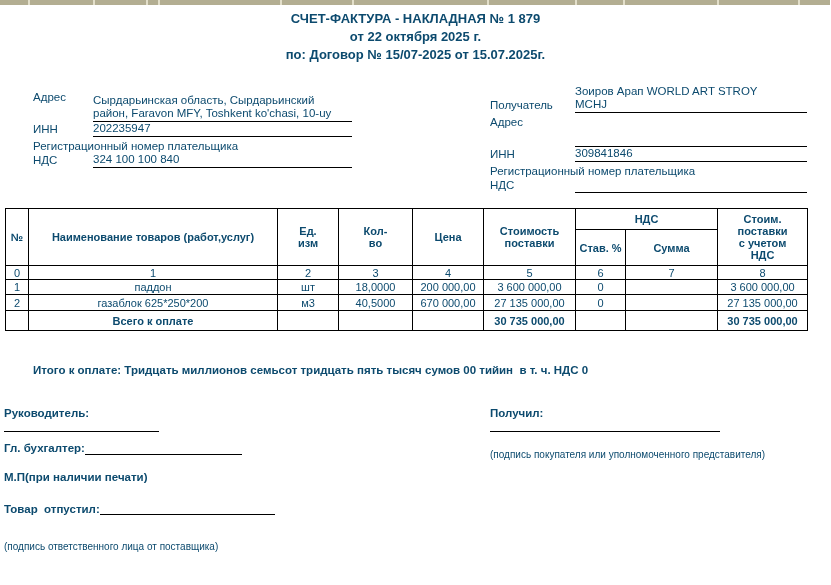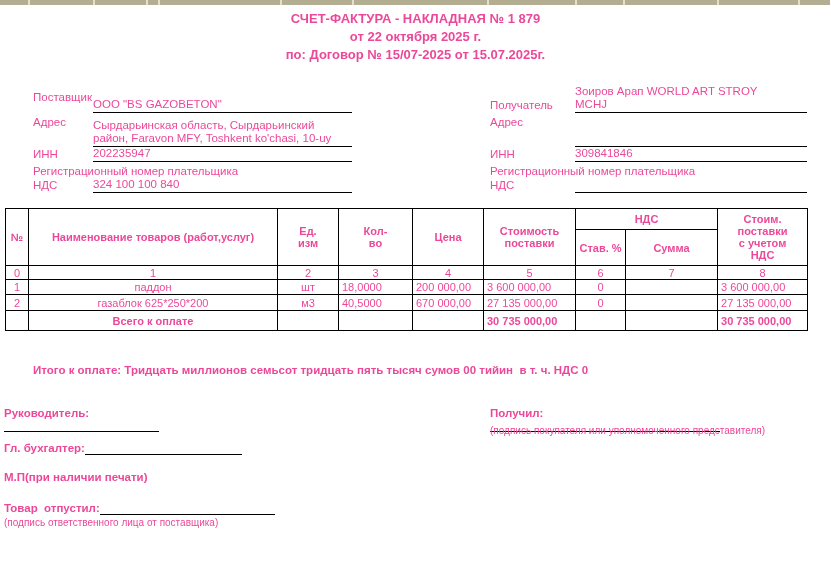--- a/index.html
+++ b/index.html
@@ -1,19 +1,19 @@
 <!DOCTYPE html>
 <html><head>
 <meta charset="utf-8">
 <style>
   * { box-sizing: border-box; margin: 0; padding: 0; }
   html,body { background: #fff; }
   .page {
     position: relative; width: 831px; height: 585px;
-    background: #ffffff; color: #ec4899;
+    background: #ffffff; color: #0c4a6e;
     font-family: "Liberation Sans", "DejaVu Sans", sans-serif;
     overflow: hidden;
   }
   
   .col-strip { position: absolute; left: 0; top: 0; width: 830px; height: 5px; background: #b3ae92; }
   .col-strip .sep { position: absolute; top: 0; width: 2px; height: 5px; background: #e3dfca; }
 
   .title-block { position: absolute; left: 0; top: 10px; width: 831px; text-align: center;
     font-size: 13px; font-weight: bold; line-height: 18px; }
 
@@ -34,33 +34,33 @@
   .inv-table { position: absolute; left: 5px; top: 208px; width: 802px;
     border-collapse: collapse; table-layout: fixed; font-size: 11px; }
   .inv-table th, .inv-table td { border: 1px solid #000; padding: 0 3px;
     vertical-align: middle; overflow: hidden; }
   .inv-table th { font-weight: bold; text-align: center; white-space: pre-line;
     line-height: 12px; padding: 0 2px; }
   .tr-head1 { height: 21px; } .tr-head2 { height: 36px; }
   .tr-numbering td { height: 14px; text-align: center; line-height: 12px; }
   .tr-row1 td { height: 15px; } .tr-row2 td { height: 16px; }
   .tr-total td { height: 20px; font-weight: bold; }
-  .al { text-align: center; } .ar { text-align: left; } .ac { text-align: center; }
+  .al { text-align: center; } .ar { text-align: center; } .ac { text-align: center; }
 
   .amount-words { position: absolute; left: 33px; top: 364px;
     font-size: 11.5px; font-weight: bold; white-space: pre; }
 
   .sig { position: absolute; font-size: 11.5px; font-weight: bold; display: flex; white-space: pre; }
   .sig .line { border-bottom: 1px solid #000; height: 13px; flex: none; }
-  .sig-note { position: absolute; font-size: 10px; font-weight: normal; }
+  .sig-note { position: absolute; font-size: 10px; font-weight: normal; margin-top: 24px; }
 
   .sig-director   { left: 4px;  top: 407px; flex-direction: column; }
   .sig-accountant { left: 4px;  top: 442px; }
   .sig-stamp      { left: 4px;  top: 471px; }
-  .sig-released   { left: 4px;  top: 502px; }
+  .sig-released   { left: 4px;  top: 502px; align-items: center; }
   .note-released  { left: 4px;  top: 517px; }
   .sig-received   { left: 490px; top: 407px; flex-direction: column; }
   .note-received  { left: 490px; top: 425px; }
 </style>
 </head>
 <body>
 
 <div class="page">
 
   <div class="col-strip">
@@ -77,24 +77,20 @@
     <span class="sep" style="left:798px"></span>
   </div>
 
   <div class="title-block">
     <div>СЧЕТ-ФАКТУРА - НАКЛАДНАЯ № 1 879</div>
     <div>от 22 октября 2025 г.</div>
     <div>по: Договор № 15/07-2025 от 15.07.2025г.</div>
   </div>
 
   <div class="party party-left">
-    <div class="prow r1">
-      <div class="plabel lab-top">Поставщик</div>
-      <div class="pval">ООО "BS GAZOBETON"</div>
-    </div>
     <div class="prow r2">
       <div class="plabel lab-top">Адрес</div>
       <div class="pval">Сырдарьинская область, Сырдарьинский
 район, Faravon MFY, Toshkent ko'chasi, 10-uy</div>
     </div>
     <div class="prow r3">
       <div class="plabel">ИНН</div>
       <div class="pval">202235947</div>
     </div>
     <div class="prow r4">

